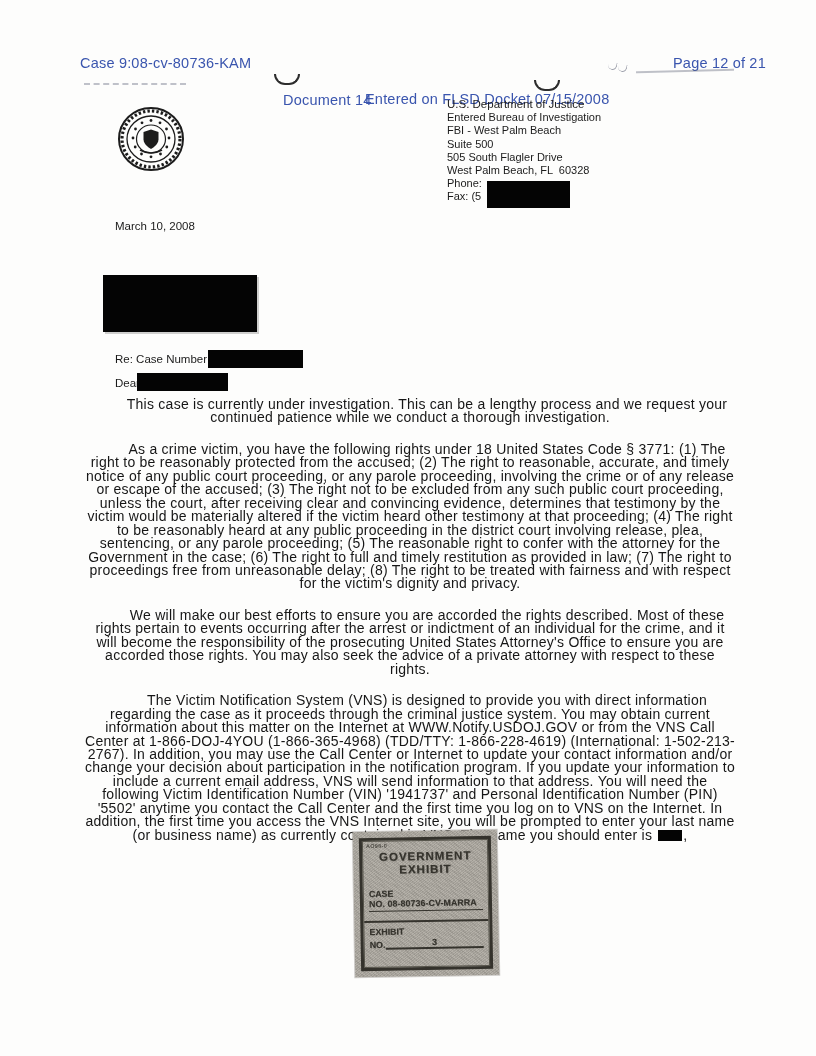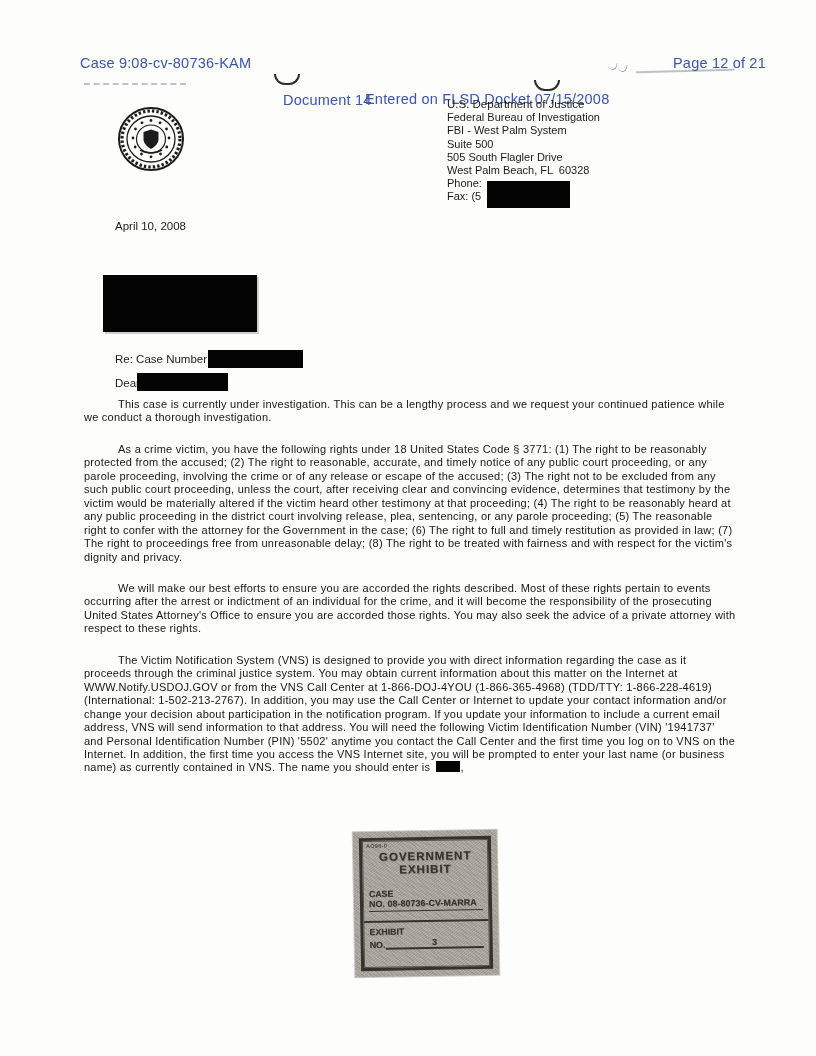--- a/index.html
+++ b/index.html
@@ -37,21 +37,21 @@
   .redaction{position:absolute;background:#040404;}
   .red-phone{left:487px;top:181px;width:83px;height:27px;}
   .red-address{left:103px;top:275px;width:154px;height:57px;box-shadow:2px 2px 0 rgba(150,150,150,.45);}
   .red-re{left:208px;top:350px;width:95px;height:18px;}
   .red-dear{left:137px;top:373px;width:91px;height:18px;}
   
   .date-line{position:absolute;left:115px;top:220px;font-size:11.5px;}
   .re-line{position:absolute;left:115px;top:353px;font-size:11.5px;}
   .dear-line{position:absolute;left:115px;top:377px;font-size:11.5px;}
   .body-text{position:absolute;left:84px;top:398px;width:652px;
-    font-size:11px;line-height:13.45px;letter-spacing:.25px;color:#161616;}
+    font-size:14px;line-height:13.45px;letter-spacing:.25px;color:#161616;text-align:center;}
   .body-text p{margin:0 0 18px 0;text-indent:34px;}
   .redact-inline{display:inline-block;width:24px;height:11px;background:#040404;
     vertical-align:baseline;margin:0 1px -1px 2px;}
   
   .stamp{position:absolute;left:354px;top:831px;width:144px;height:145px;
     transform:rotate(-1deg);
     background:
       repeating-linear-gradient(45deg, rgba(60,58,52,.10) 0 1px, transparent 1px 3px),
       repeating-linear-gradient(-37deg, rgba(40,38,34,.12) 0 1px, transparent 1px 2px),
       #b4b0a8;
@@ -113,31 +113,31 @@
           <circle cx="26" cy="17.8" r="1.4"></circle>
       </g>
       <ellipse cx="35" cy="34" rx="14.5" ry="14" fill="none" stroke="#1c1c1c" stroke-width="1.2"></ellipse>
       <path d="M35 24.5 l7.5 2.6 v7.2 c0 6 -7.5 9.6 -7.5 9.6 c0 0 -7.5 -3.6 -7.5 -9.6 v-7.2 z" fill="#1c1c1c"></path>
       <path d="M24 45 q11 6 22 0" fill="none" stroke="#1c1c1c" stroke-width="1.6"></path>
     </svg>
   </span>
 
   <div class="letterhead-right">
     <div class="agency">U.S. Department of Justice</div>
-    <div>Federal Bureau of Investigation</div>
-    <div>FBI - West Palm System</div>
+    <div>Entered Bureau of Investigation</div>
+    <div>FBI - West Palm Beach</div>
     <div>Suite 500</div>
     <div>505 South Flagler Drive</div>
     <div>West Palm Beach, FL  60328</div>
     <div>Phone:</div>
     <div>Fax: (5</div>
   </div>
   <div class="redaction red-phone"></div>
 
-  <div class="date-line">April 10, 2008</div>
+  <div class="date-line">March 10, 2008</div>
 
   <div class="redaction red-address"></div>
 
   <div class="re-line">Re: Case Number:</div>
   <div class="redaction red-re"></div>
 
   <div class="dear-line">Dear</div>
   <div class="redaction red-dear"></div>
 
   <div class="body-text">

